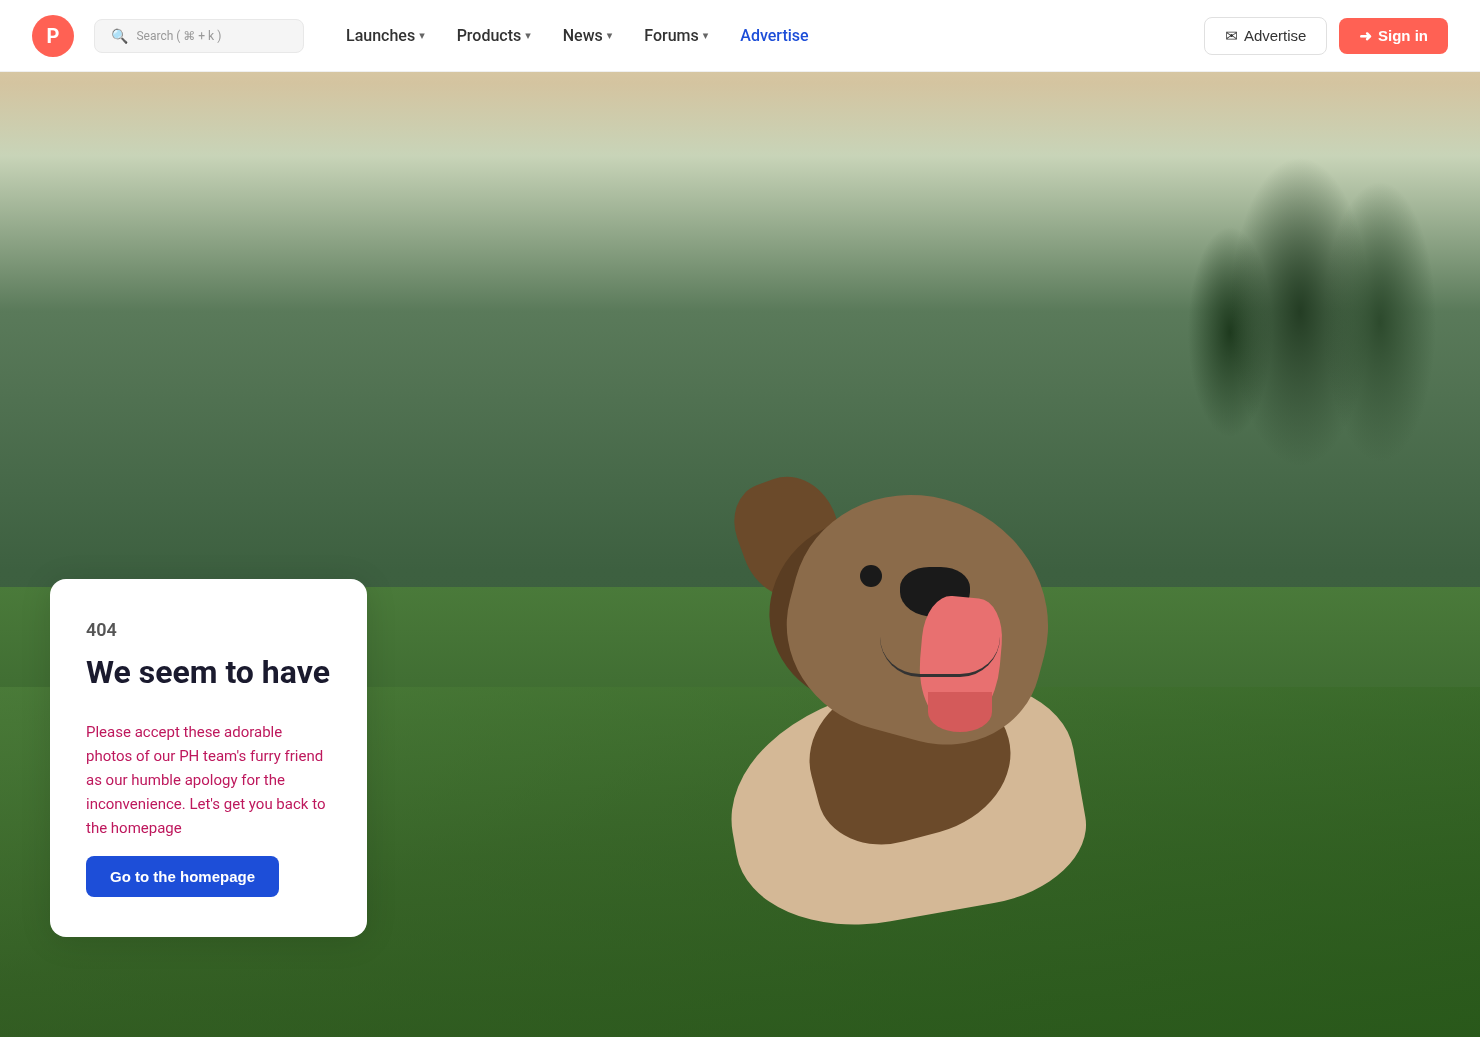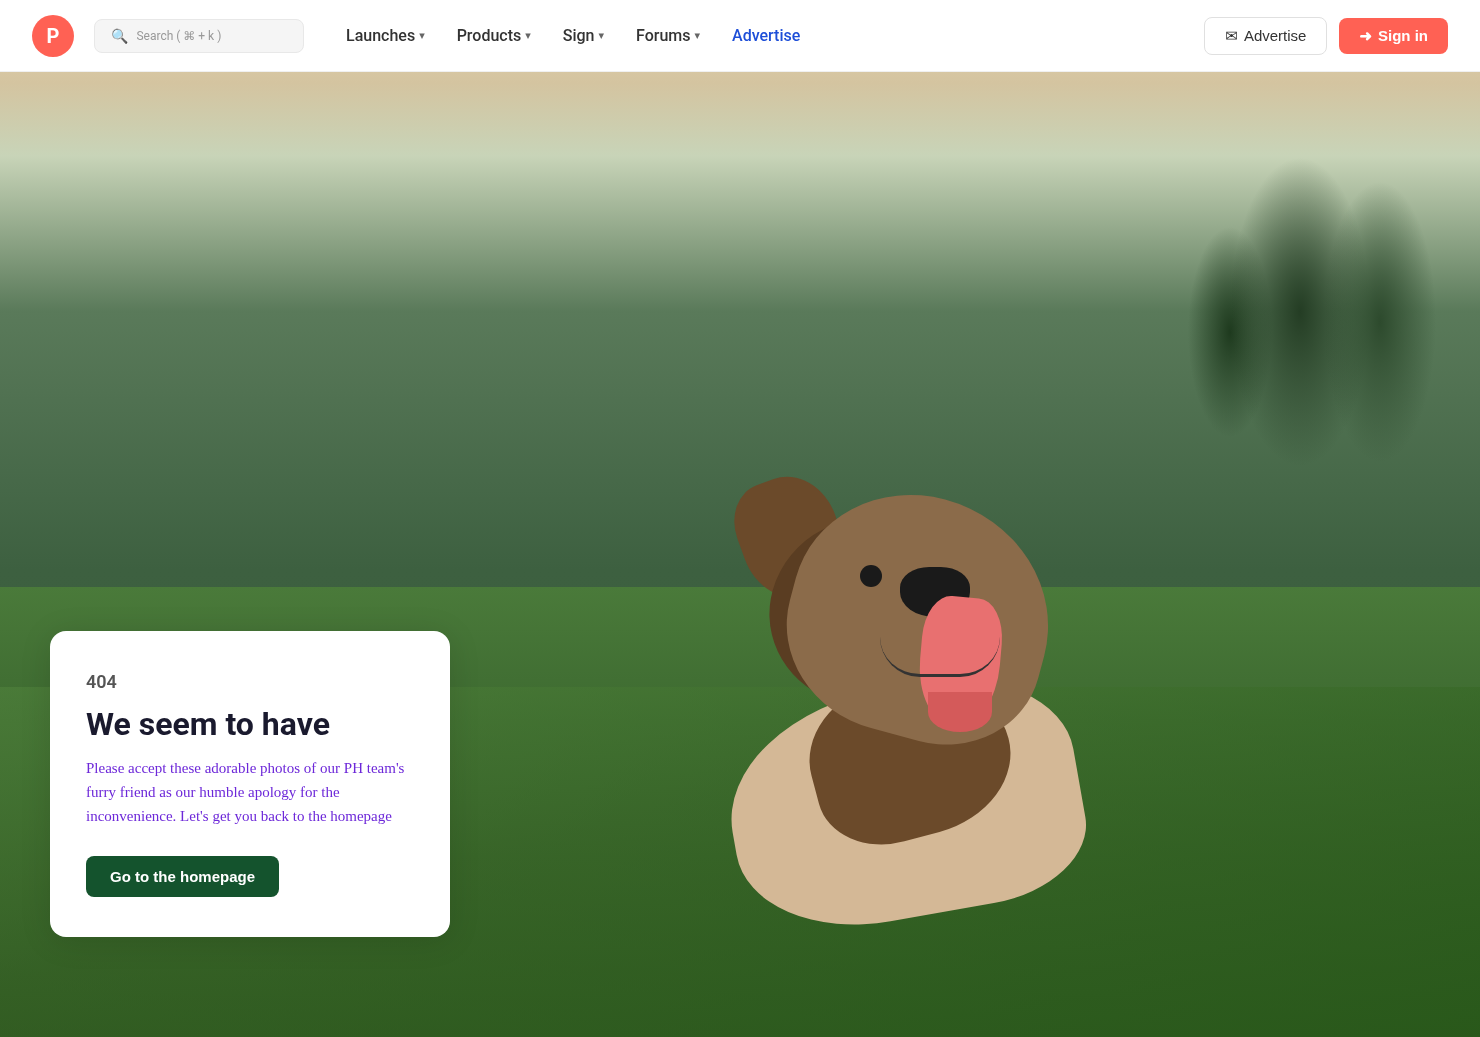--- a/index.html
+++ b/index.html
@@ -263,50 +263,49 @@
       background: #6b4a2a;
       border-radius: 40% 50% 60% 50%;
       transform: rotate(-20deg);
     }
 
     
     .error-card {
       position: absolute;
       bottom: 100px;
       left: 50px;
-      width: 400px;
+      width: 317px;
       background: #fff;
       border-radius: 16px;
       padding: 40px 36px;
       box-shadow: 0 4px 32px rgba(0,0,0,0.12);
     }
     .error-code {
       font-size: 18px;
       font-weight: 600;
       color: #555;
       margin-bottom: 12px;
     }
     .error-title {
       font-size: 32px;
       font-weight: 700;
       color: #1a1a2e;
       line-height: 1.25;
-      margin-bottom: 12px;
+      margin-bottom: 28px;
     }
     .error-description {
       font-size: 15px;
-      color: #6d28d9;
+      color: #be185d;
       line-height: 1.6;
-      margin-bottom: 28px;
-      font-family: Liberation Serif, serif;
+      margin-bottom: 16px;
     }
     .btn-homepage {
       display: inline-block;
       padding: 12px 24px;
-      background: #14532d;
+      background: #1d4ed8;
       color: #fff;
       font-size: 15px;
       font-weight: 600;
       border-radius: 8px;
       border: none;
       cursor: pointer;
       text-decoration: none;
     }
   </style>
 </head>
@@ -325,21 +324,21 @@
   <div class="nav-links">
     <div class="nav-item">
       <span>Launches</span>
       <span class="chevron">▾</span>
     </div>
     <div class="nav-item">
       <span>Products</span>
       <span class="chevron">▾</span>
     </div>
     <div class="nav-item">
-      <span>Sign</span>
+      <span>News</span>
       <span class="chevron">▾</span>
     </div>
     <div class="nav-item">
       <span>Forums</span>
       <span class="chevron">▾</span>
     </div>
     <div class="nav-item nav-advertise">
       <span>Advertise</span>
     </div>
   </div>

